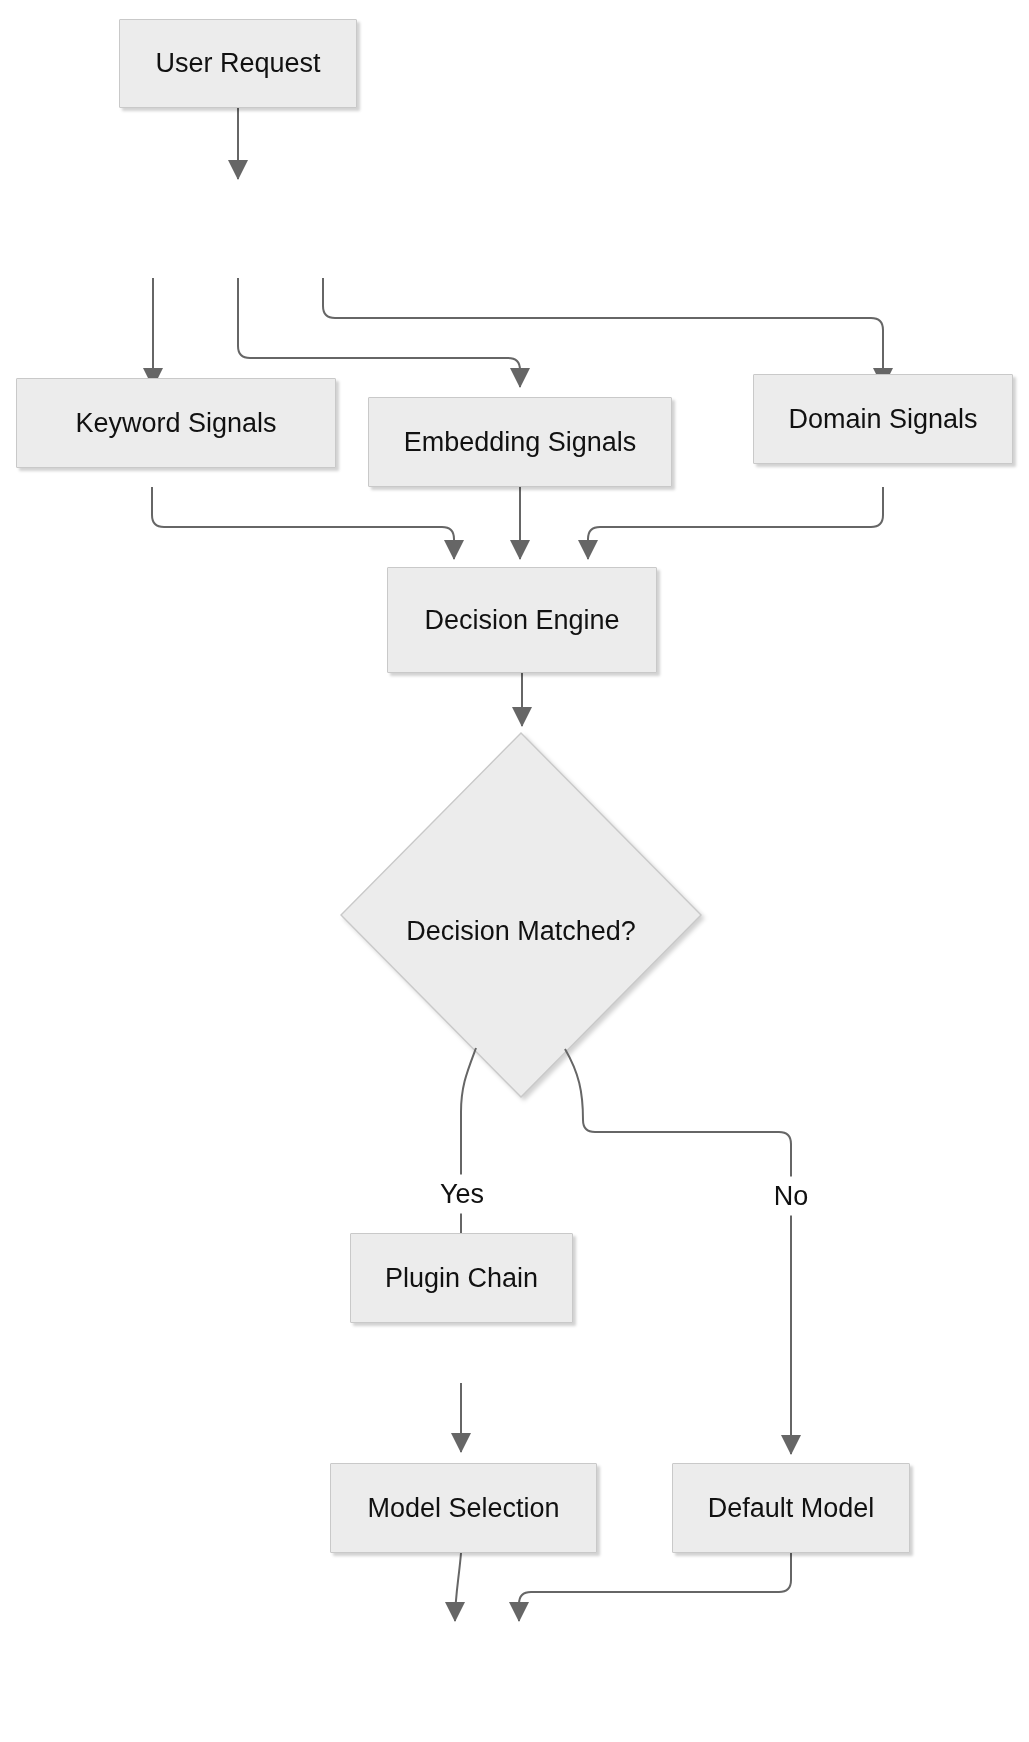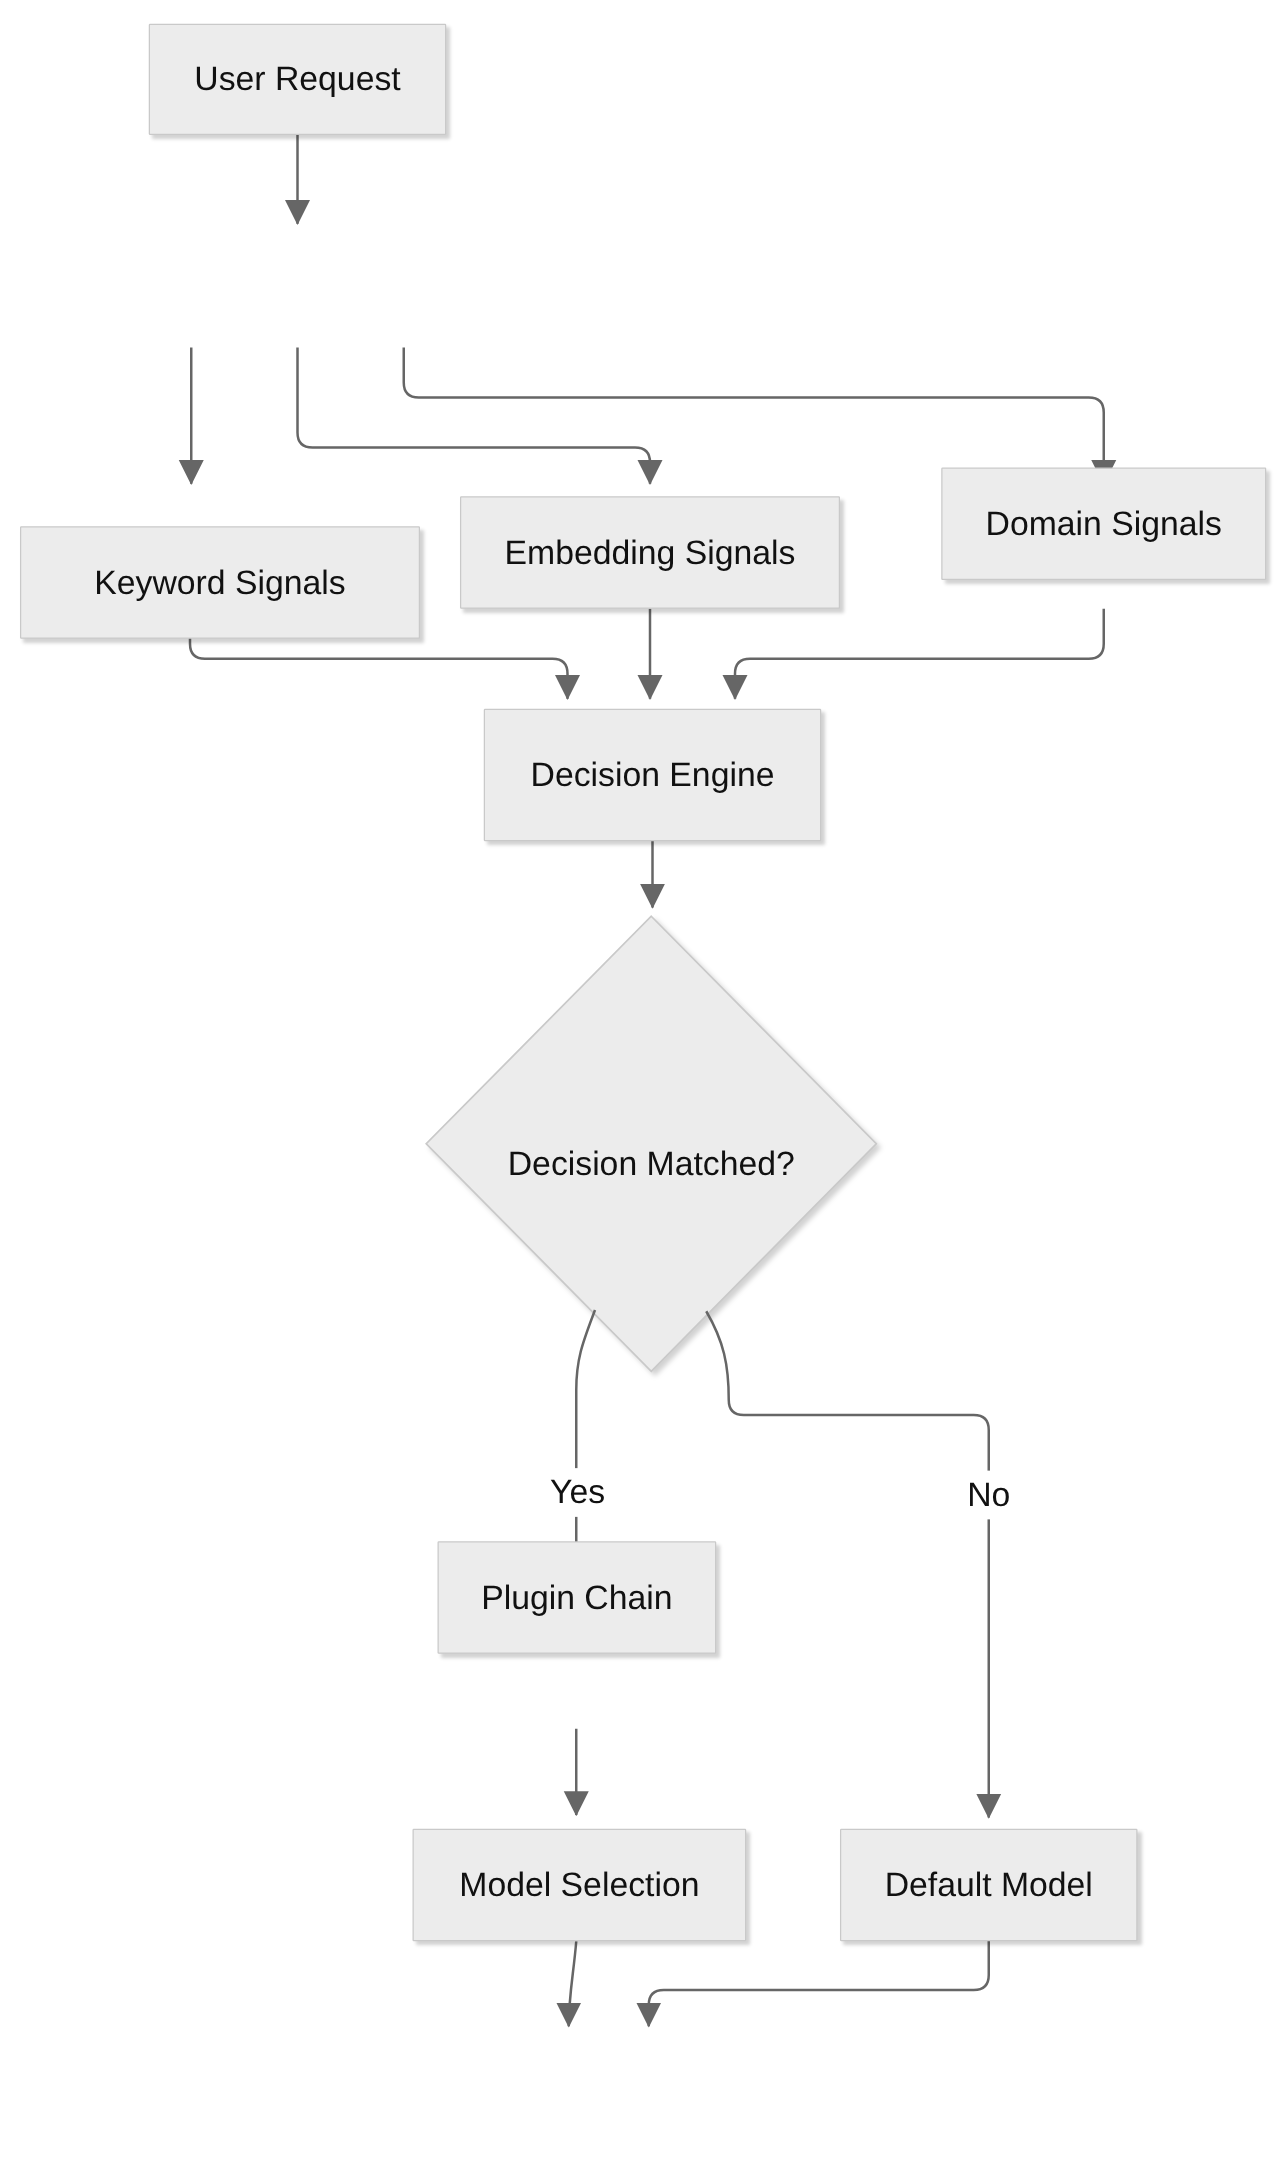--- a/index.html
+++ b/index.html
@@ -74,21 +74,21 @@
     <path class="edge" marker-end="url(#arrowhead)" d="M476,1048 C467,1072 461,1086 461,1112 L461,1283"></path>
     <path class="edge" marker-end="url(#arrowhead)" d="M565,1049 C579,1073 583,1092 583,1120 Q583,1132 595,1132 L779,1132 Q791,1132 791,1144 L791,1454"></path>
     <path class="edge" marker-end="url(#arrowhead)" d="M461,1383 L461,1452"></path>
     <path class="edge" marker-end="url(#arrowhead)" d="M461,1553 C459,1578 455,1596 455,1621"></path>
     <path class="edge" marker-end="url(#arrowhead)" d="M791,1552 L791,1580 Q791,1592 779,1592 L531,1592 Q519,1592 519,1604 L519,1621"></path>
   </svg>
 
   <div class="node" style="left:119px; top:19px;  width:238px; height:89px;">User Request</div>
 
 
-  <div class="node" style="left:16px;  top:421px; width:320px; height:90px;">Keyword Signals</div>
+  <div class="node" style="left:16px;  top:378px; width:320px; height:90px;">Keyword Signals</div>
 
   <div class="node" style="left:368px; top:397px; width:304px; height:90px;">Embedding Signals</div>
 
   <div class="node" style="left:753px; top:374px; width:260px; height:90px;">Domain Signals</div>
 
   <div class="node" style="left:387px; top:567px; width:270px; height:106px;">Decision Engine</div>
 
   <div class="diamond-label" style="left:391px; top:894px; width:260px; height:42px;">Decision Matched?</div>
 
   <div class="node" style="left:350px; top:1233px; width:223px; height:90px;">Plugin Chain</div>

